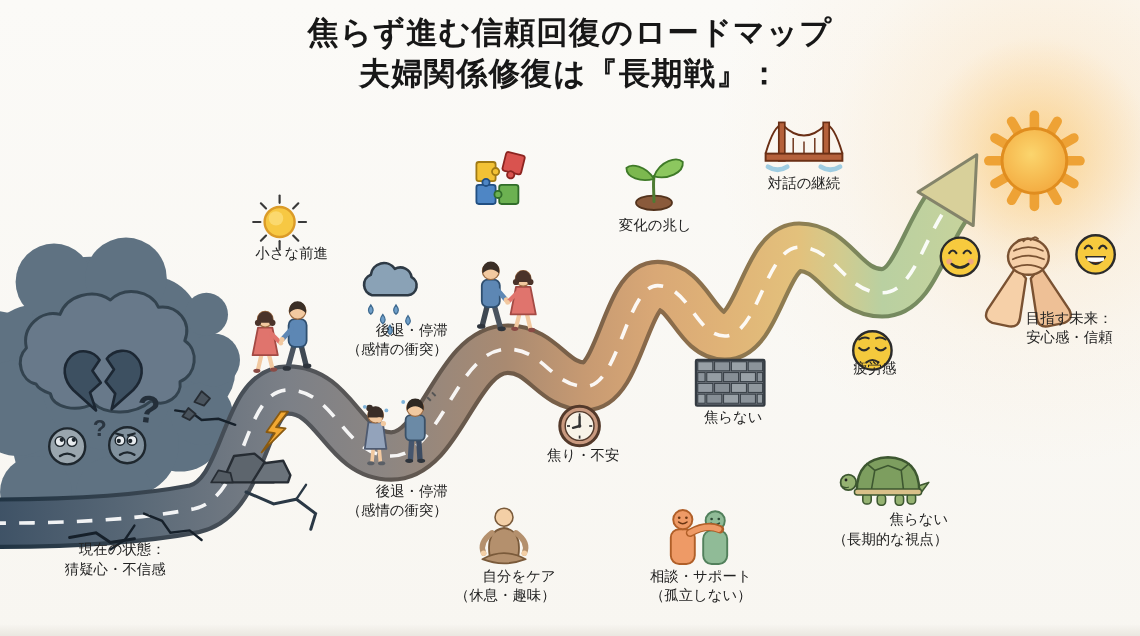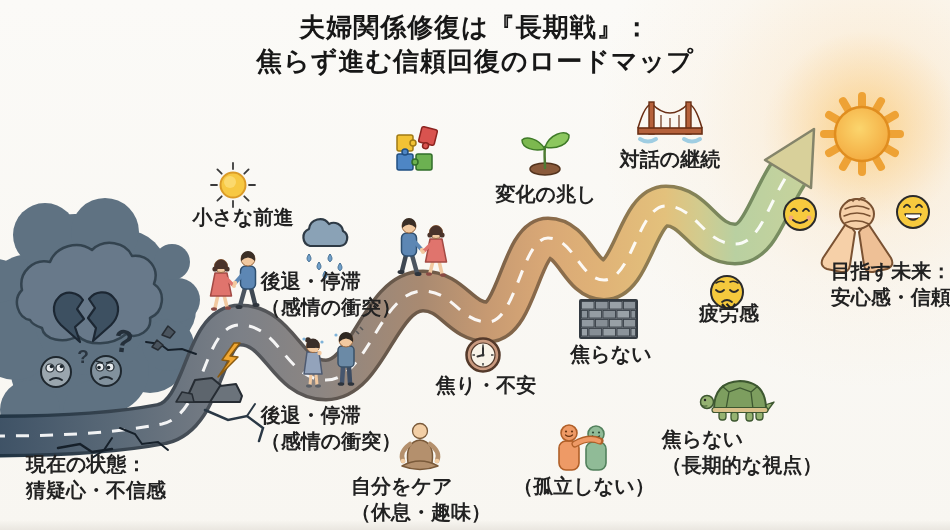--- a/index.html
+++ b/index.html
@@ -13,22 +13,22 @@
   #stage::after{
     content:"";position:absolute;left:0;right:0;bottom:0;height:10px;
     background:linear-gradient(to top, rgba(160,150,135,.16), rgba(160,150,135,0));
     pointer-events:none;
   }
   .title{
     position:absolute;left:0;right:0;top:10px;text-align:center;
     font-size:26px;font-weight:800;color:#171717;line-height:1.32;letter-spacing:1px;
   }
   .label{
-    position:absolute;transform:translateX(-50%);text-align:left;
-    font-size:20px;font-weight:700;color:#222;line-height:1.32;white-space:nowrap;
+    position:absolute;transform:translateX(-50%);text-align:right;
+    font-size:12px;font-weight:400;color:#222;line-height:1.32;white-space:nowrap;
   }
   svg{position:absolute;left:0;top:0;}
 </style>
 </head>
 <body>
 
 <div id="stage">
 
 <svg width="950" height="530" viewBox="0 0 950 530">
   <defs>
@@ -396,22 +396,22 @@
     <circle cx="707" cy="402" r="6.5" fill="#95b271" stroke="#3d5730" stroke-width="1.5"></circle>
     <circle cx="705" cy="400" r="1.2" fill="#222"></circle>
     <path d="M 701 405 q 3 2 6 1" stroke="#3d5730" stroke-width="1" fill="none" stroke-linecap="round"></path>
     <path d="M 714 409 Q 714 382 740 381 Q 766 382 766 409 Z" fill="#7d9e5f" stroke="#3d5730" stroke-width="2" stroke-linejoin="round"></path>
     <path d="M 726 409 L 729 392 L 740 388 L 751 392 L 753 409 M 729 392 L 722 386 M 751 392 L 758 386" stroke="#3d5730" stroke-width="1.3" fill="none"></path>
     <rect x="712" y="407.5" width="56" height="5" rx="2.5" fill="#d9c089" stroke="#3d5730" stroke-width="1.2"></rect>
   </g>
 </svg>
 
 <div class="title">
+  <div>焦らず進む信頼回復のロードマップ</div>
   <div>夫婦関係修復は『長期戦』：</div>
-  <div>焦らず進む信頼回復のロードマップ</div>
 </div>
 
 <div class="label" style="left:243px;top:204px">
   <div>小さな前進</div>
 </div>
 
 <div class="label" style="left:331px;top:268px">
   <div>後退・停滞</div>
   <div>（感情の衝突）</div>
 </div>
@@ -441,20 +441,21 @@
 <div class="label" style="left:729px;top:300px">
   <div>疲労感</div>
 </div>
 
 <div class="label" style="left:421px;top:473px">
   <div>自分をケア</div>
   <div>（休息・趣味）</div>
 </div>
 
 <div class="label" style="left:584px;top:473px">
+  <div>相談・サポート</div>
   <div>（孤立しない）</div>
 </div>
 
 <div class="label" style="left:742px;top:426px">
   <div>焦らない</div>
   <div>（長期的な視点）</div>
 </div>
 
 <div class="label" style="left:96px;top:451px">
   <div>現在の状態：</div>

